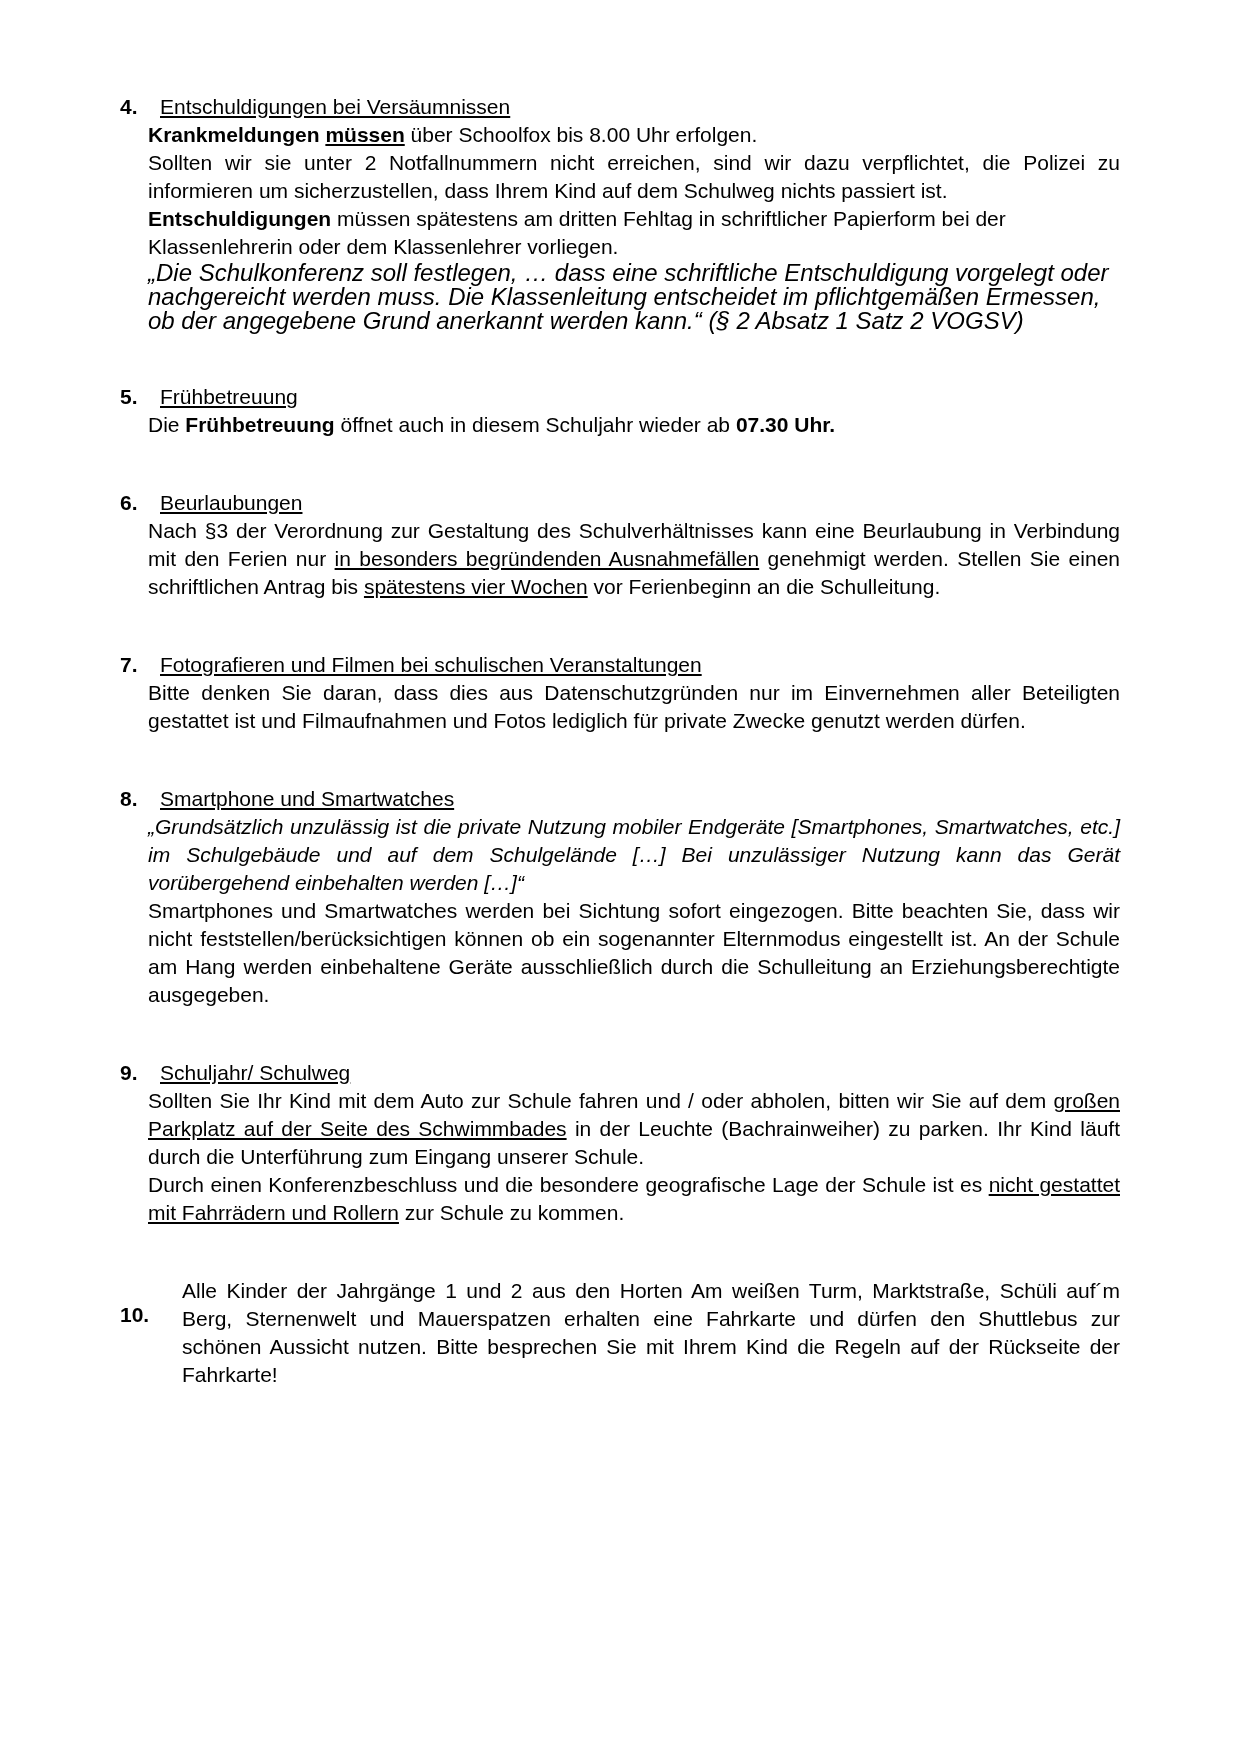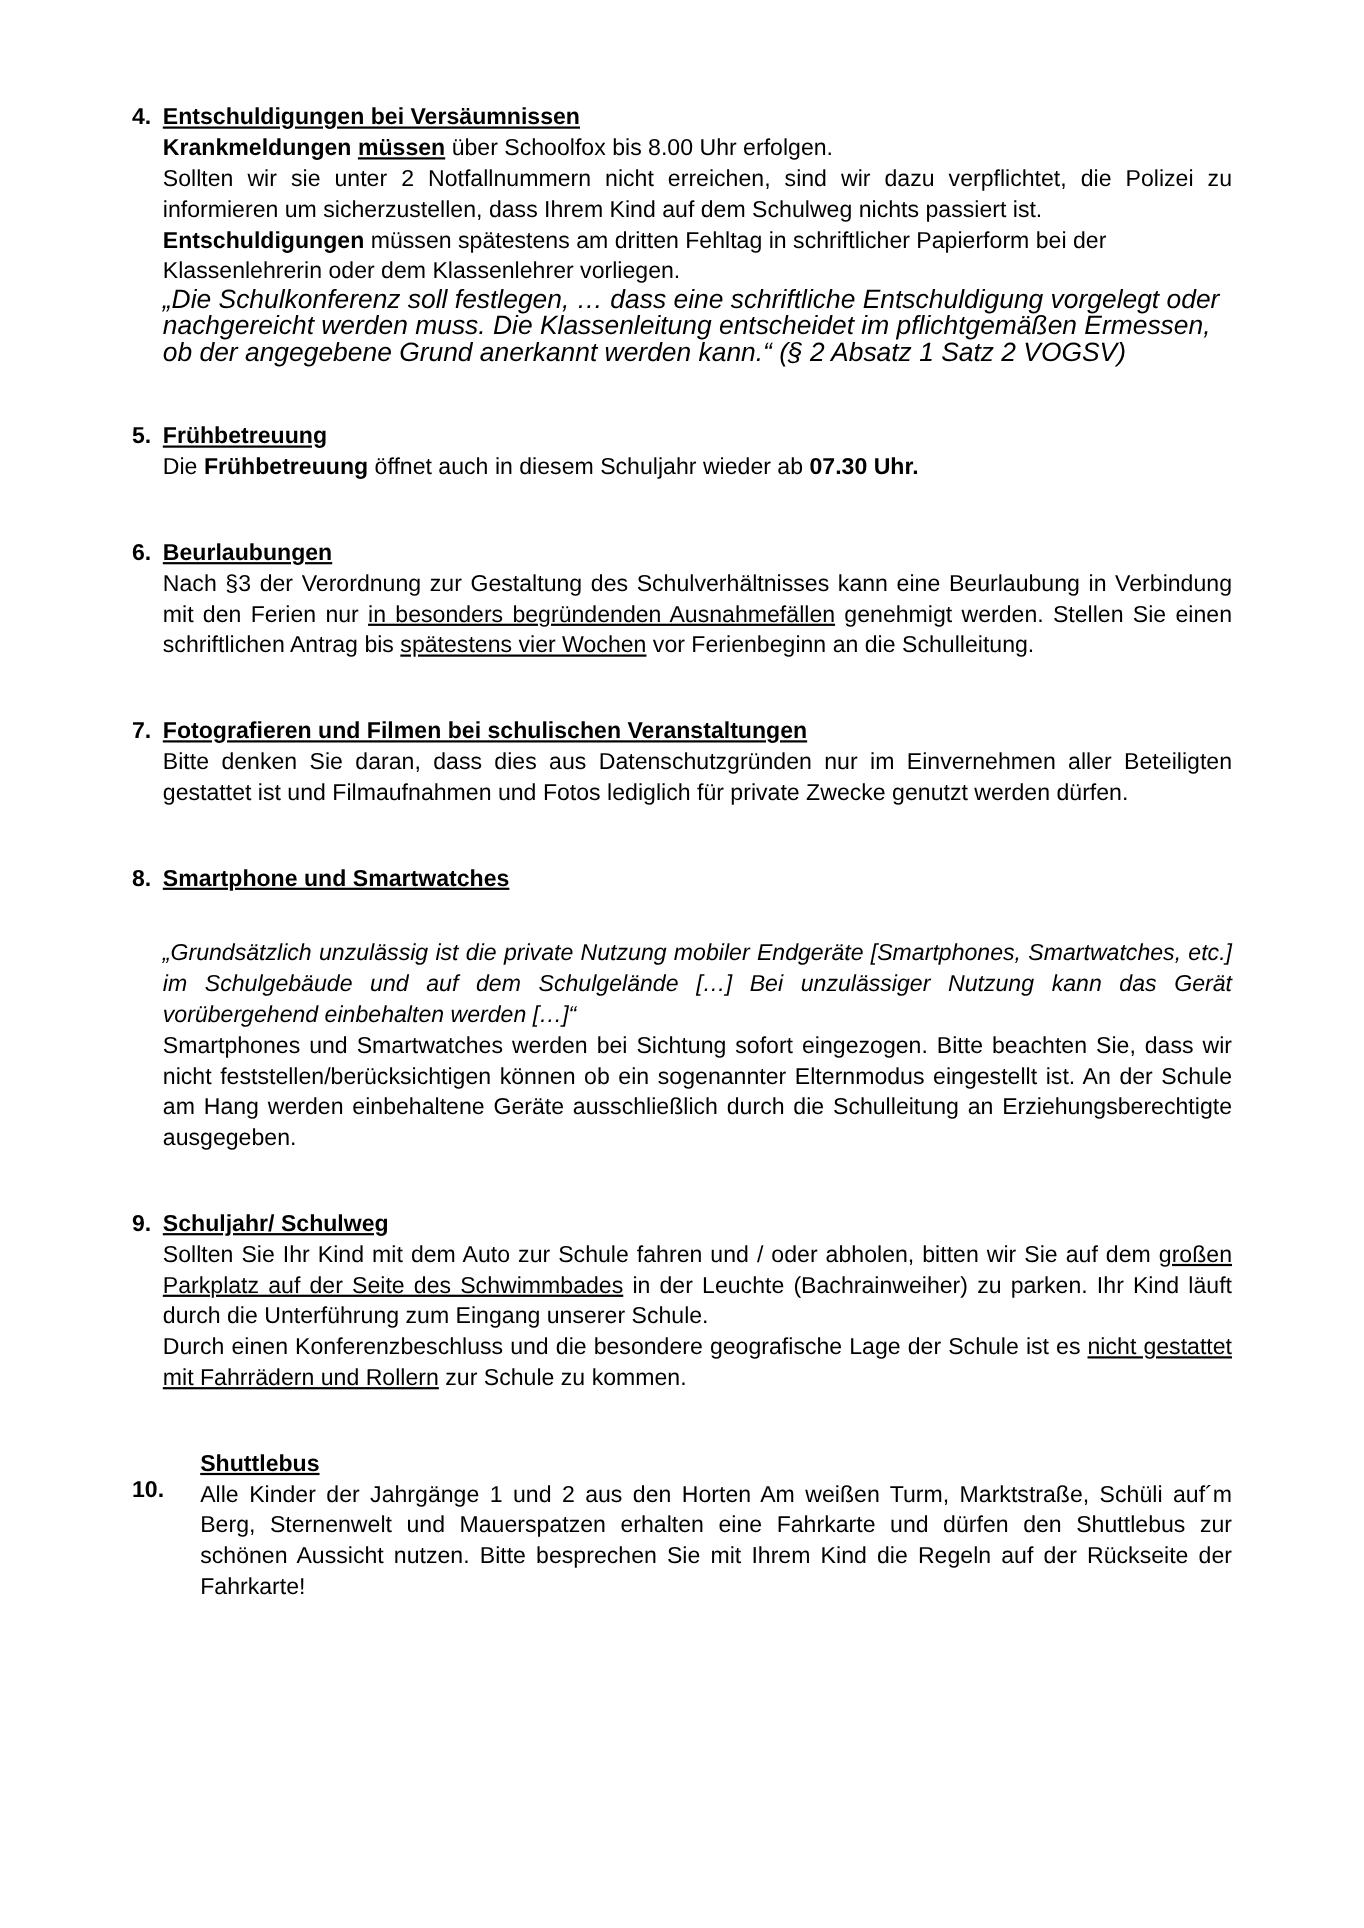--- a/index.html
+++ b/index.html
@@ -28,33 +28,34 @@
     font-size: 21px;
     line-height: 28px;
   }
   .num.wide {
     flex-basis: 62px;
     width: 62px;
     margin-top: 24px;
   }
   .sec-body { flex: 1; min-width: 0; }
   .heading {
-    font-weight: bold;
+    font-weight: normal;
     text-decoration: underline;
     font-size: 21px;
     line-height: 28px;
+    margin-left: 12px;
   }
   .para {
     margin: 0;
     font-size: 21px;
     line-height: 28px;
   }
   .para.justify { text-align: justify; }
   .para.bold { font-weight: normal; }
-  .para.italic { font-style: italic; margin-top: 40px; }
+  .para.italic { font-style: italic; }
   .para.quote {
     font-style: italic;
     font-size: 24px;
     line-height: 24px;
   }
   .run-b { font-weight: bold; }
   .run-u { text-decoration: underline; }
 </style>
 </head>
 <body>
@@ -104,18 +105,17 @@
         <div class="num">9.</div>
         <div class="sec-body">
           <div class="heading">Schuljahr/ Schulweg</div>
           <p class="para normal justify"><span>Sollten Sie Ihr Kind mit dem Auto zur Schule fahren und / oder abholen, bitten wir Sie auf dem </span><span class="run-u">großen Parkplatz auf der Seite des Schwimmbades</span><span> in der Leuchte (Bachrainweiher) zu parken. Ihr Kind läuft durch die Unterführung zum Eingang unserer Schule.</span></p>
           <p class="para normal justify"><span>Durch einen Konferenzbeschluss und die besondere geografische Lage der Schule ist es </span><span class="run-u">nicht gestattet mit Fahrrädern und Rollern</span><span> zur Schule zu kommen.</span></p>
         </div>
       </section>
       <section class="sec">
         <div class="num wide">10.</div>
         <div class="sec-body">
-          <div class="heading">Shuttlebus</div>
           <p class="para normal justify"><span>Alle Kinder der Jahrgänge 1 und 2 aus den Horten Am weißen Turm, Marktstraße, Schüli auf´m Berg, Sternenwelt und Mauerspatzen erhalten eine Fahrkarte und dürfen den Shuttlebus zur schönen Aussicht nutzen. Bitte besprechen Sie mit Ihrem Kind die Regeln auf der Rückseite der Fahrkarte!</span></p>
         </div>
       </section>
     </div>
 </div>
 
 </body></html>

